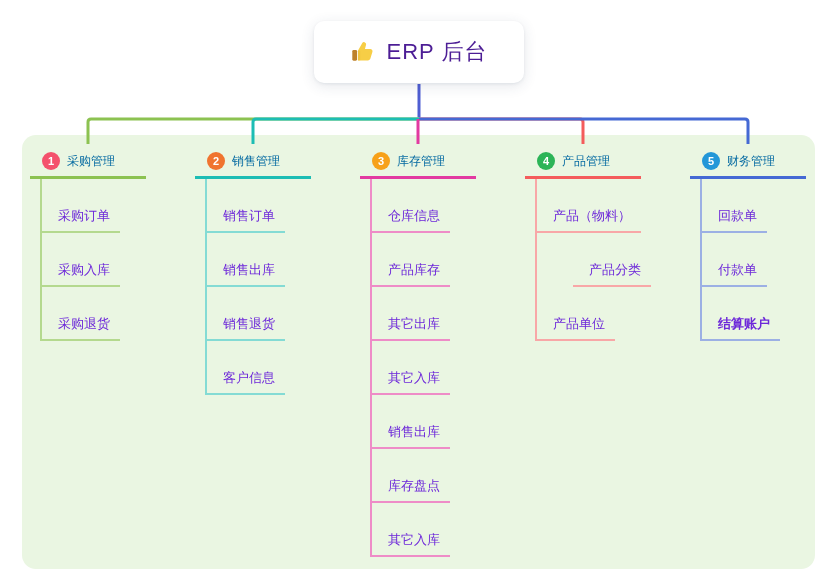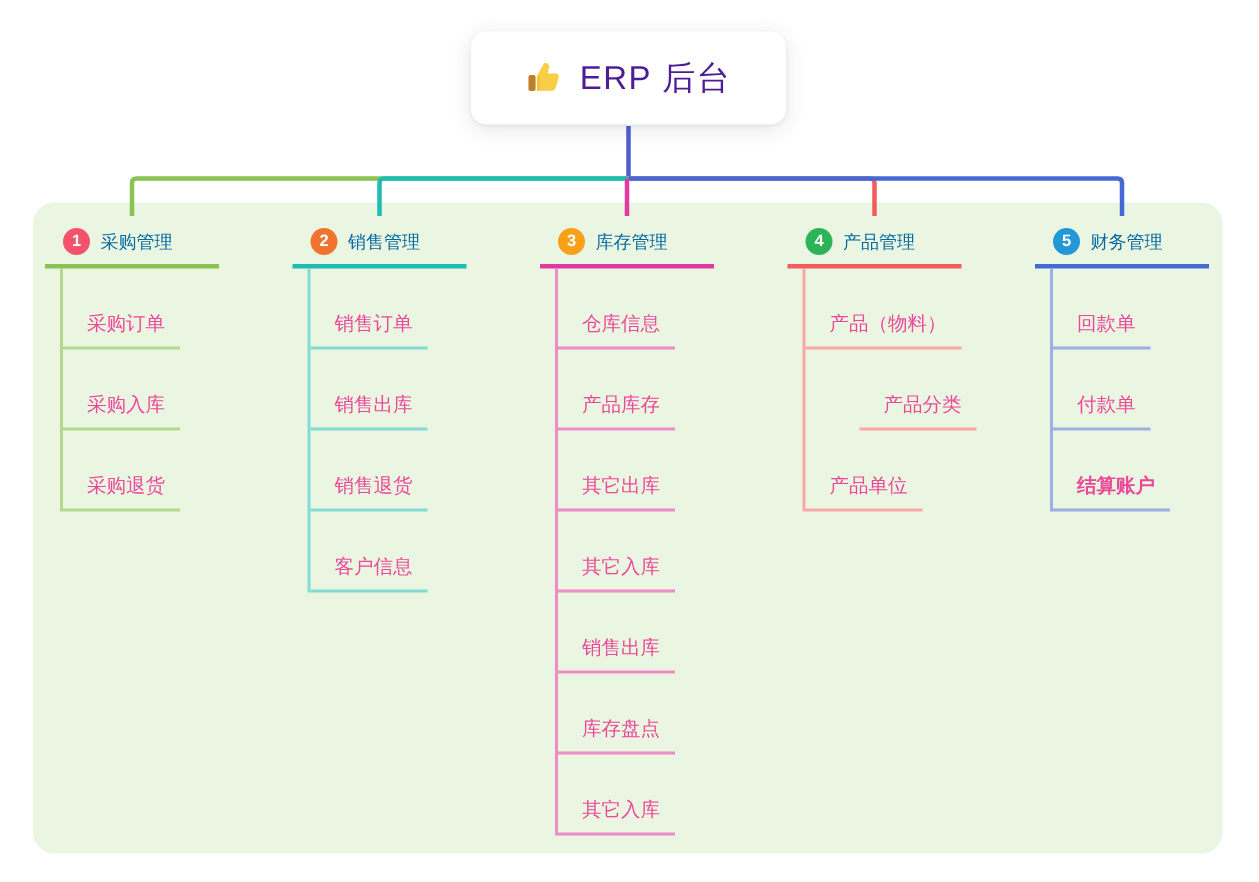--- a/index.html
+++ b/index.html
@@ -23,21 +23,21 @@
     width:18px;height:18px;border-radius:50%;flex:0 0 auto;
     display:flex;align-items:center;justify-content:center;
     color:#ffffff;font-size:11px;font-weight:bold;line-height:1;
   }
   .branch-title{font-size:12px;color:#0369a1;white-space:nowrap;}
   .children{display:flex;flex-direction:column;align-items:flex-start;margin-left:10px;}
   .child-row{
     box-sizing:border-box;height:54px;display:flex;align-items:flex-end;
     padding:0 10px 6px 16px;width:max-content;
   }
-  .child-label{font-size:13px;color:#ec4899;white-space:nowrap;}
+  .child-label{font-size:13px;color:#6d28d9;white-space:nowrap;}
 </style>
 </head>
 <body>
 
 <div class="canvas">
 
   <div class="panel" id="panel" style="background: rgb(234, 246, 226);"></div>
 
   <svg id="connectors" width="839" height="588" viewBox="0 0 839 588">
       <path d="M 419 84 V 117.5" stroke="#4f5ed2" stroke-width="3" fill="none"></path>

